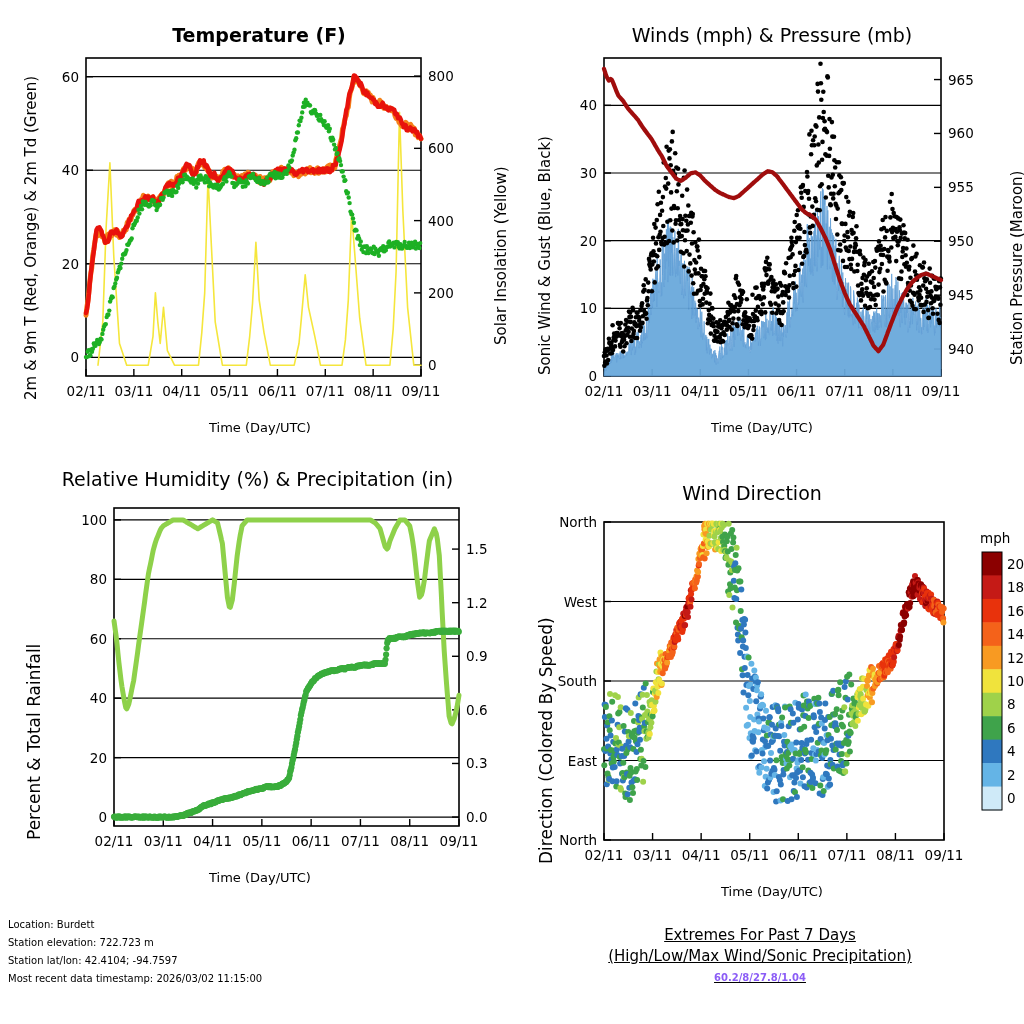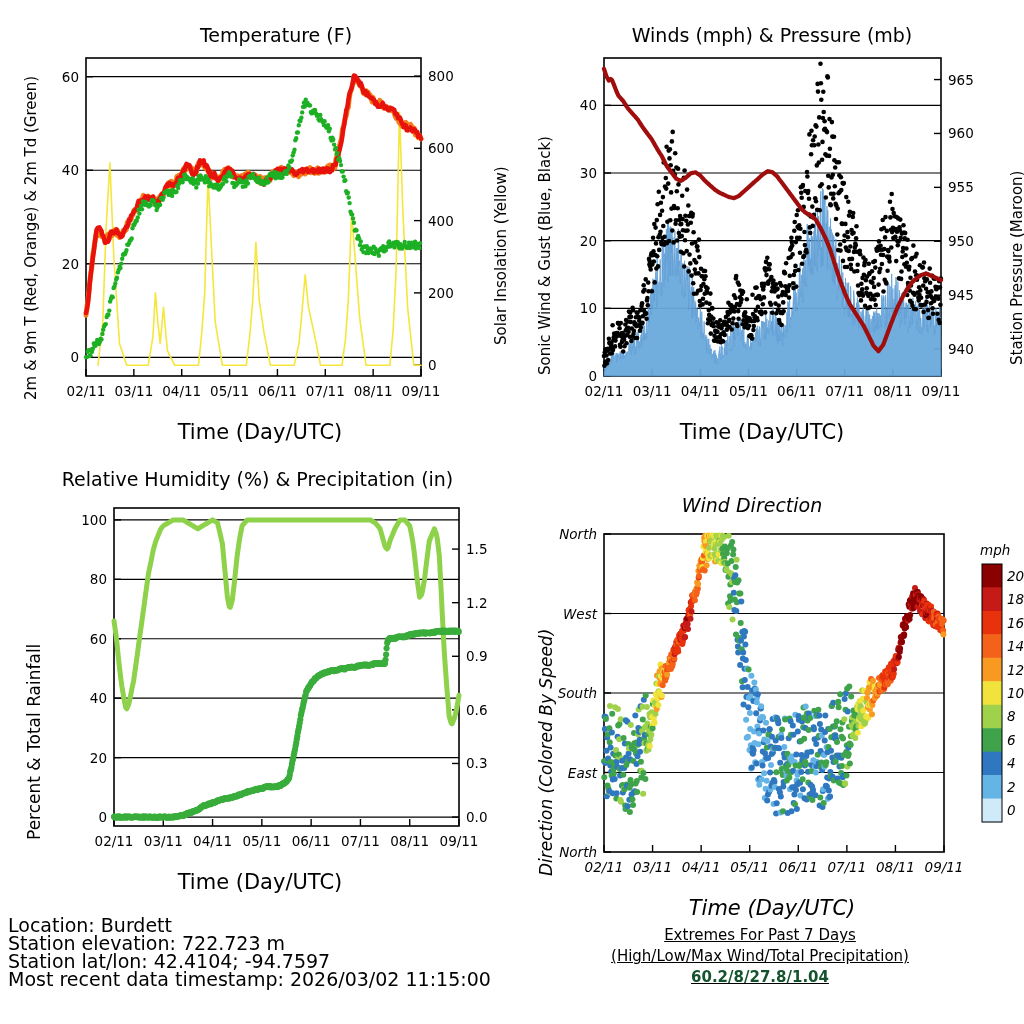--- a/index.html
+++ b/index.html
@@ -1,33 +1,33 @@
 <!DOCTYPE html>
 <html><head>
 <meta charset="utf-8">
 <style>
   html,body{margin:0;padding:0;background:#ffffff;}
   body{width:1024px;height:1024px;font-family:"DejaVu Sans","Liberation Sans",sans-serif;color:#000;}
   #root{position:relative;width:1024px;height:1024px;}
   .panel{position:absolute;}
   .title{font-size:19px;text-align:center;}
-  .axlabel{font-size:21px;text-align:center;}
+  .axlabel{font-size:13px;text-align:center;}
   .vlabel{font-size:15px;white-space:nowrap;transform-origin:0 0;}
   svg{display:block;}
-  .footer{position:absolute;font-size:19px;line-height:18px;}
+  .footer{position:absolute;font-size:10px;line-height:18px;}
   .extremes{position:absolute;text-align:center;font-size:15px;line-height:21px;}
-  .extval{color:#14532d;font-weight:bold;font-size:15px;}
+  .extval{color:#8b5cf6;font-weight:bold;font-size:10px;}
 </style>
 </head>
 <body>
 
 <div id="root">
 
   <div class="panel" style="left:0;top:0;width:512px;height:450px;">
-    <div class="title" style="position:absolute;left:76px;top:24px;width:400px;">Temperature (F)</div>
+    <div class="title" style="position:absolute;left:59px;top:24px;width:400px;font-weight:bold;">Temperature (F)</div>
     <div class="vlabel" style="position:absolute;left:22px;top:400px;transform:rotate(-90deg);">2m &amp; 9m T (Red, Orange) &amp; 2m Td (Green)</div>
     <div class="vlabel" style="position:absolute;left:492px;top:345px;transform:rotate(-90deg);">Solar Insolation (Yellow)</div>
     <div class="axlabel" style="position:absolute;left:80px;top:420px;width:360px;">Time (Day/UTC)</div>
 
     <svg id="svg-temp" width="512" height="450">
         <line x1="86" y1="357.29411764705884" x2="421" y2="357.29411764705884" stroke="#000" stroke-width="1.2"></line>
         <line x1="86" y1="263.7647058823529" x2="421" y2="263.7647058823529" stroke="#000" stroke-width="1.2"></line>
         <line x1="86" y1="170.23529411764704" x2="421" y2="170.23529411764704" stroke="#000" stroke-width="1.2"></line>
         <line x1="86" y1="76.70588235294116" x2="421" y2="76.70588235294116" stroke="#000" stroke-width="1.2"></line>
         <rect x="86" y="58" width="335" height="318" fill="none" stroke="#000" stroke-width="1.6"></rect>
@@ -1973,21 +1973,21 @@
         <circle cx="427.3" cy="180.7" r="3.1" fill="#3aad3c"></circle>
         <circle cx="427.8" cy="181.4" r="3.1" fill="#3aad3c"></circle>
         <circle cx="428.4" cy="180.9" r="3.1" fill="#3aad3c"></circle>
         <circle cx="429.0" cy="181.3" r="3.1" fill="#3aad3c"></circle>
         <circle cx="429.6" cy="181.0" r="3.1" fill="#3aad3c"></circle>
         <circle cx="430.2" cy="180.9" r="3.1" fill="#3aad3c"></circle>
         <circle cx="430.8" cy="181.8" r="3.1" fill="#3aad3c"></circle>
       </svg>
   </div>
 
-  <div class="panel" style="left:512px;top:476px;width:512px;height:470px;font-style:italic;">
+  <div class="panel" style="left:512px;top:464px;width:512px;height:470px;">
     <div class="title" style="position:absolute;left:40px;top:18px;width:400px;">Wind Direction</div>
     <div class="vlabel" style="position:absolute;left:24px;top:400px;transform:rotate(-90deg);font-size:17px;">Direction (Colored By Speed)</div>
     <div class="axlabel" style="position:absolute;left:70px;top:420px;width:380px;">Time (Day/UTC)</div>
 
     <svg id="svg-wdir" width="512" height="450">
         <line x1="92" y1="137.5" x2="432" y2="137.5" stroke="#000" stroke-width="1.2"></line>
         <line x1="92" y1="217" x2="432" y2="217" stroke="#000" stroke-width="1.2"></line>
         <line x1="92" y1="296.5" x2="432" y2="296.5" stroke="#000" stroke-width="1.2"></line>
         <rect x="92" y="58" width="340" height="318" fill="none" stroke="#000" stroke-width="1.6"></rect>
         <line x1="92" y1="58" x2="99" y2="58" stroke="#000" stroke-width="1.4"></line>
@@ -3122,17 +3122,17 @@
 
   <div class="footer" style="left:8px;top:916px;">
     <div>Location: Burdett</div>
     <div>Station elevation: 722.723 m</div>
     <div>Station lat/lon: 42.4104; -94.7597</div>
     <div>Most recent data timestamp: 2026/03/02 11:15:00</div>
   </div>
 
   <div class="extremes" style="left:590px;top:925px;width:340px;text-decoration:underline;">
     <div>Extremes For Past 7 Days</div>
-    <div>(High/Low/Max Wind/Total Precipitation)</div>
+    <div>(High/Low/Max Wind/Sonic Precipitation)</div>
     <div class="extval">60.2/8/27.8/1.04</div>
   </div>
 
 </div>
 
 </body></html>

